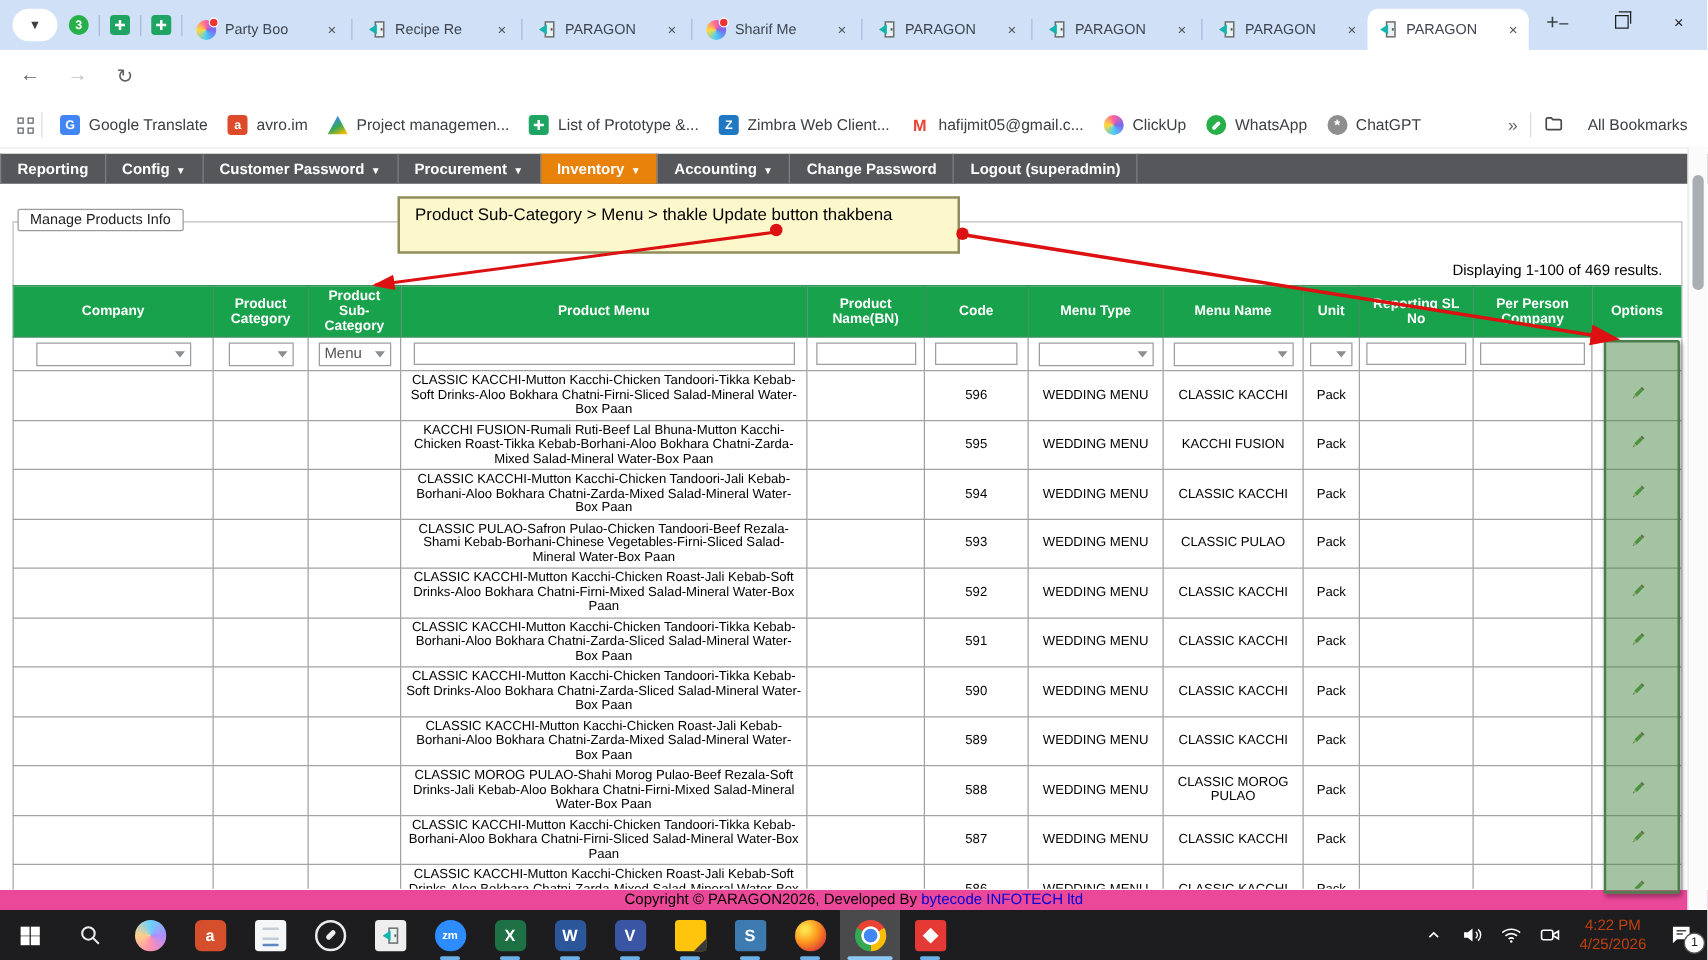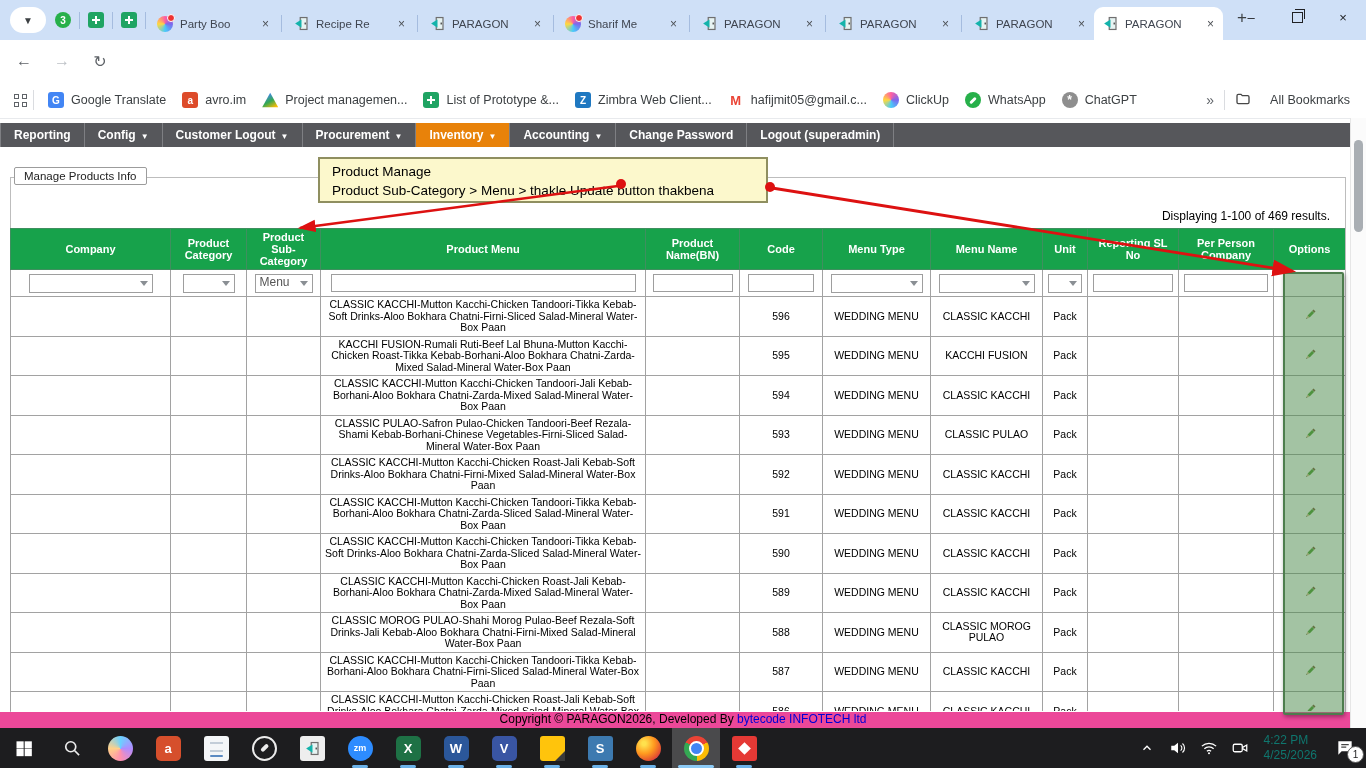--- a/index.html
+++ b/index.html
@@ -129,21 +129,21 @@
   .tbic.stickynotes{background:#ffc40c;border-radius:3px;}
   .tbic.stickynotes:before{content:"";position:absolute;right:0;bottom:0;border-style:solid;border-width:0 10px 10px 0;border-color:transparent #3a3a3a transparent transparent;transform:rotate(90deg);}
   .tbic.sublime{background:#3d7ab0;border-radius:3px;}
   .tbic.firefox{border-radius:50%;background:radial-gradient(circle at 32% 30%,#ffe14d 8%,#ff9a1f 42%,#e6562e 70%,#b5007f 100%);}
   .tbic.chrome{border-radius:50%;background:conic-gradient(from -60deg,#ea4335 0 120deg,#fbbc05 120deg 240deg,#34a853 240deg 360deg);}
   .tbic.chrome:before{content:"";width:11px;height:11px;border-radius:50%;background:#4285f4;border:2.5px solid #fff;}
   .tbic.reddiamond{background:#e53935;border-radius:3px;}
   .tbic.reddiamond:before{content:"";width:9px;height:9px;background:#fff;transform:rotate(45deg);}
   .tray{position:absolute;right:6px;top:728px;height:40px;display:flex;align-items:center;gap:9px;z-index:21;color:#fff;}
   .trayic{width:22px;height:22px;display:flex;align-items:center;justify-content:center;}
-  .clock{text-align:left;font-size:12px;line-height:15px;color:#0f766e;padding:0 4px;}
+  .clock{text-align:center;font-size:12px;line-height:15px;color:#c2410c;padding:0 4px;}
   .notif{position:relative;width:30px;height:26px;display:flex;align-items:center;justify-content:center;}
   .notif .badge{position:absolute;right:-4px;bottom:-2px;width:15px;height:15px;border-radius:50%;background:#fff;
                 color:#1d1d1f;font-size:10px;display:flex;align-items:center;justify-content:center;border:1px solid #555;}
 </style>
 </head>
 <body>
 
 <div class="tabstrip">
   <div class="tabsearch">▼</div>
   <div class="pinned-zone" id="pinned-zone">
@@ -367,21 +367,21 @@
 
 <div class="appnav" id="appnav">
     <div class="nav-item">
       <span>Reporting</span>
     </div>
     <div class="nav-item">
       <span>Config</span>
       <span class="caret">▼</span>
     </div>
     <div class="nav-item">
-      <span>Customer Logout</span>
+      <span>Customer Password</span>
       <span class="caret">▼</span>
     </div>
     <div class="nav-item">
       <span>Procurement</span>
       <span class="caret">▼</span>
     </div>
     <div class="nav-item active">
       <span>Inventory</span>
       <span class="caret">▼</span>
     </div>
@@ -395,21 +395,20 @@
     <div class="nav-item">
       <span>Logout (superadmin)</span>
     </div>
   </div>
 
 <div class="fieldset-box"></div>
 <div class="legend">Manage Products Info</div>
 <div class="results">Displaying 1-100 of 469 results.</div>
 
 <div class="note">
-  <div>Product Manage</div>
   <div>Product Sub-Category &gt; Menu &gt;  thakle Update button thakbena</div>
 </div>
 
 <div class="tablewrap">
   <table class="grid">
     <colgroup id="cols">
         <col style="width: 160px;">
         <col style="width: 76px;">
         <col style="width: 74px;">
         <col style="width: 325px;">

